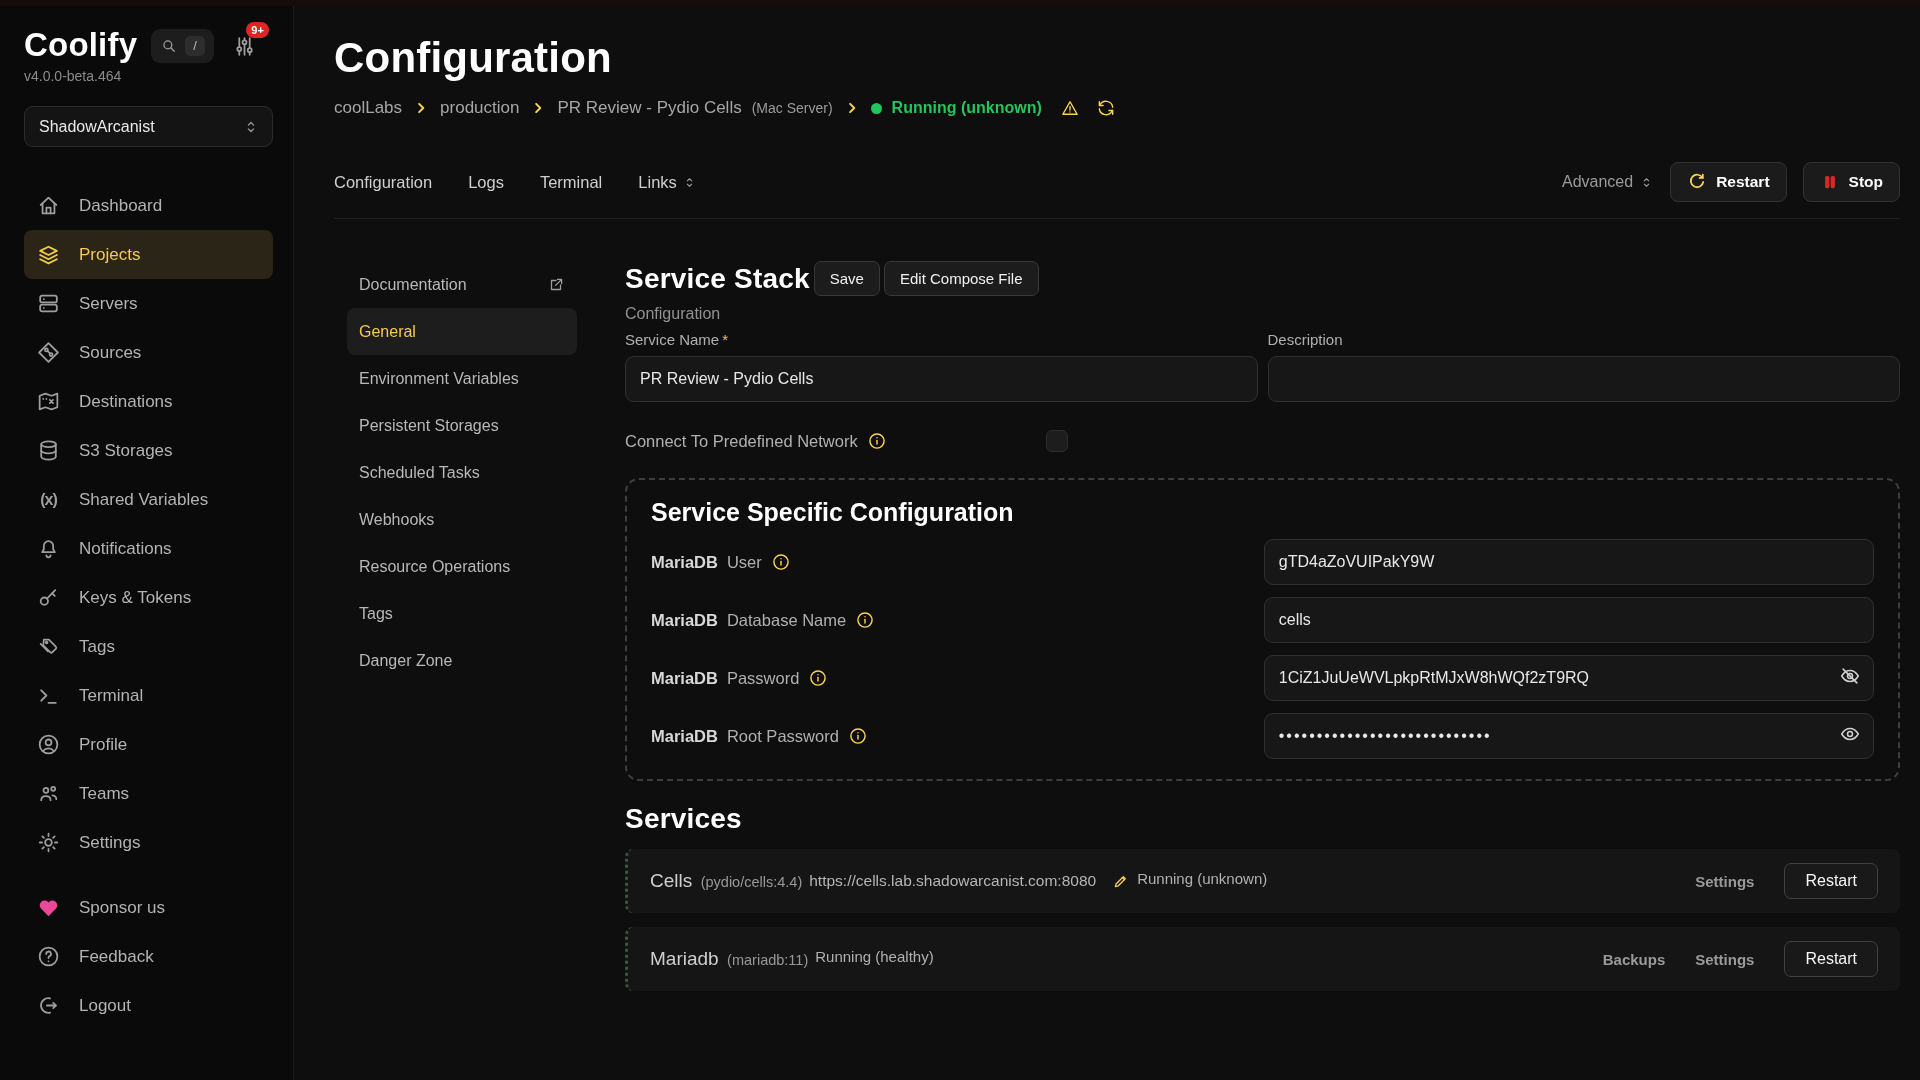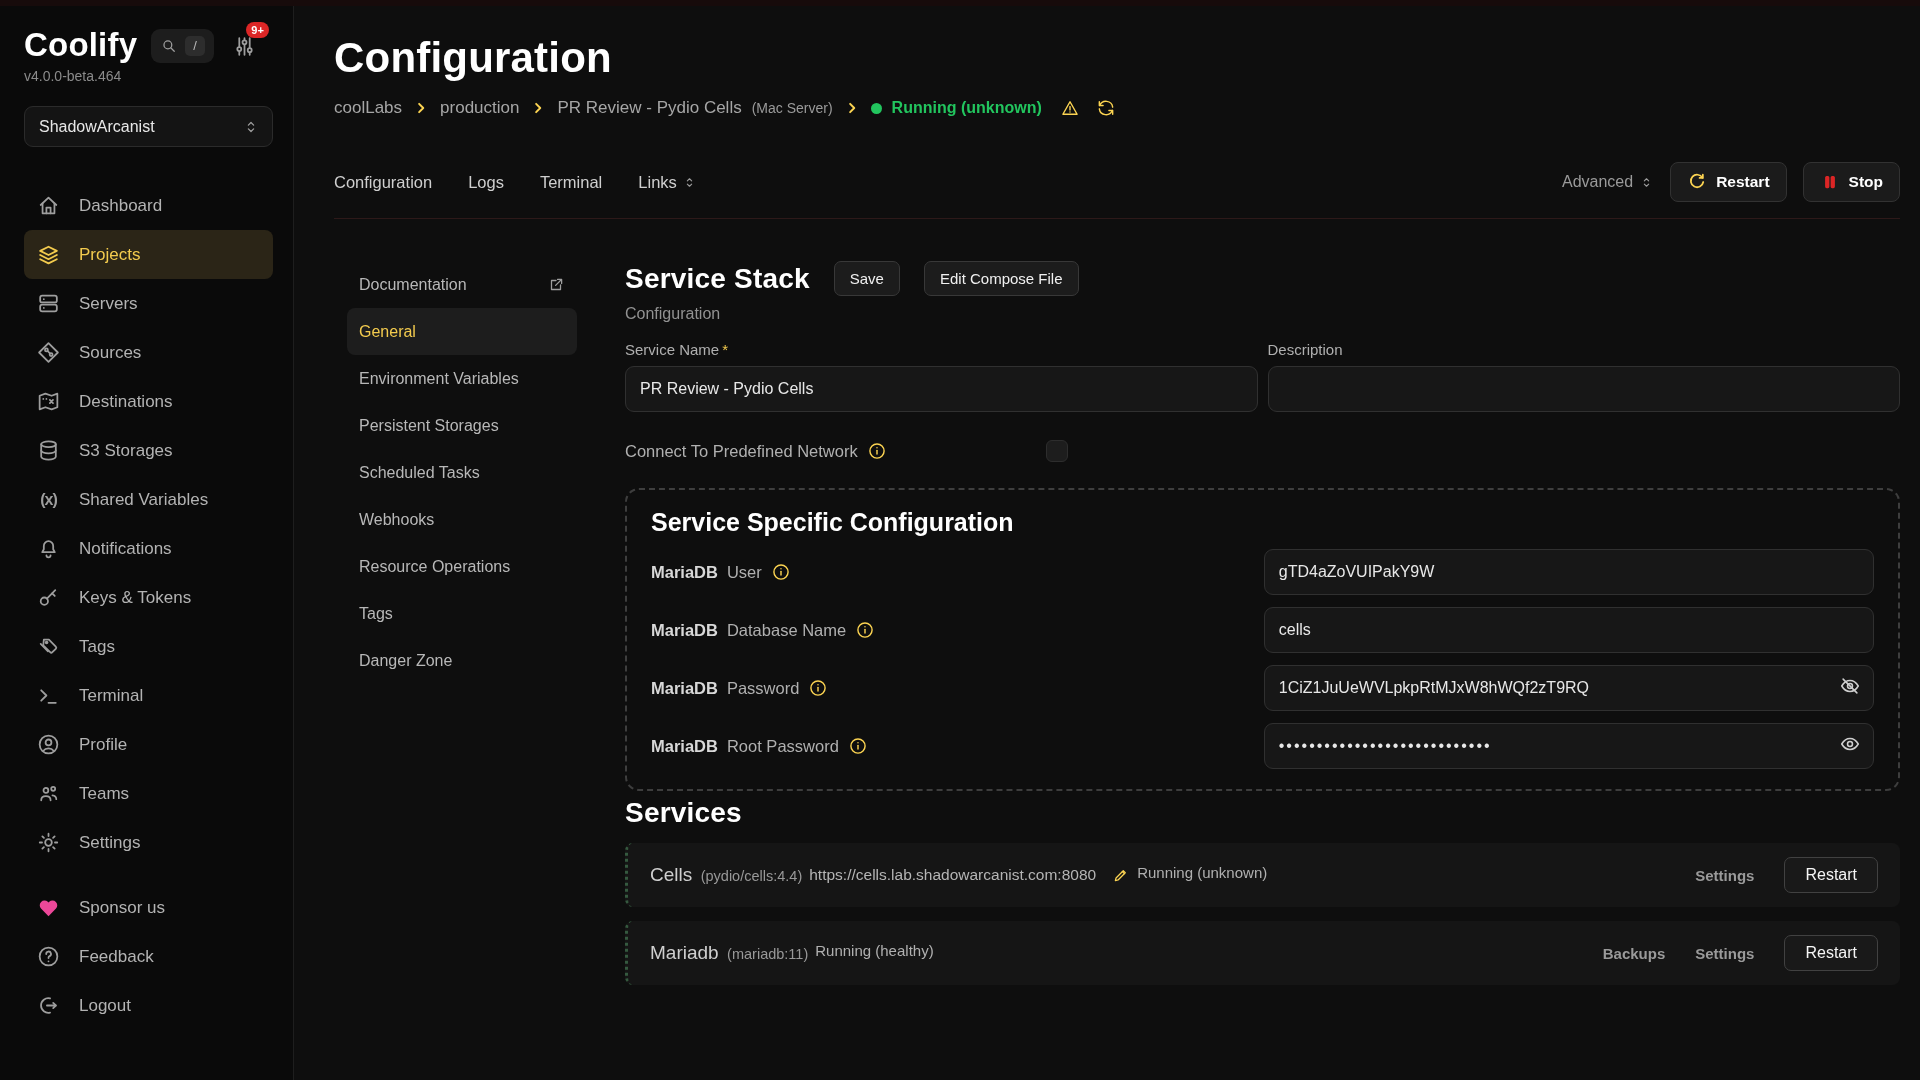--- a/index.html
+++ b/index.html
@@ -50,43 +50,43 @@
   .tab-actions { margin-left:auto; display:flex; align-items:center; gap:16px; }
   .advanced { color:#9a9a9a; font-size:16px; display:flex; align-items:center; gap:6px; cursor:pointer; }
   .btn { display:flex; align-items:center; gap:9px; background:#1b1b1b; border:1px solid #323232; border-radius:8px; padding:9px 16px; color:#fff; font-size:15.5px; font-weight:600; cursor:pointer; }
 
   .content { display:flex; margin-top:42px; flex:1; }
   .subnav { width:230px; margin-left:13px; flex:none; display:flex; flex-direction:column; }
   .subnav-item { height:47px; display:flex; align-items:center; justify-content:space-between; padding:0 12px; font-size:16px; color:#b8b8b8; border-radius:8px; cursor:pointer; }
   .subnav-item.active { background:#1d1d1d; color:#f3cb4e; }
 
   .panel { flex:1; margin-left:48px; }
-  .h2row { display:flex; align-items:center; gap:24px; }
+  .h2row { display:flex; align-items:center; gap:4px; }
   h2 { font-size:28px; font-weight:800; color:#fff; letter-spacing:.2px; }
   .btn-sm { background:#1c1c1c; border:1px solid #383838; border-radius:7px; padding:8px 15px; color:#f0f0f0; font-size:15px; cursor:pointer; }
   .subtitle { margin-top:9px; font-size:16px; color:#929292; }
 
-  .form-grid { display:grid; grid-template-columns:1fr 1fr; gap:10px 10px; margin-top:18px; }
+  .form-grid { display:grid; grid-template-columns:1fr 1fr; gap:10px 10px; margin-top:8px; }
   .flabel { font-size:15px; color:#b0b0b0; margin-bottom:8px; }
   .req { color:#f3cb4e; margin-left:3px; }
   input.input { width:100%; height:46px; background:#171717; border:1px solid #303030; border-radius:9px; padding:0 14px; color:#e8e8e8; font-size:16px; font-family:"Liberation Sans",sans-serif; outline:none; }
   .checkbox-row { margin-top:28px; display:flex; align-items:center; gap:9px; font-size:16.5px; color:#b0b0b0; }
   input.cbox { appearance:none; -webkit-appearance:none; width:22px; height:22px; border-radius:6px; background:#1d1d1d; border:1px solid #2d2d2d; margin-left:150px; cursor:pointer; }
 
   .dashed-box { margin-top:26px; border:2px dashed #3e3e3e; border-radius:14px; padding:18px 24px 20px 24px; }
   .h3 { font-size:25px; font-weight:800; color:#fff; }
   .cfg-row { display:grid; grid-template-columns:1fr 1.04fr; gap:26px; align-items:center; margin-top:12px; }
   .cfg-label { display:flex; align-items:center; gap:9px; font-size:16.5px; color:#b0b0b0; }
   .cfg-label b { color:#d8d8d8; font-weight:700; }
   .input-wrap { position:relative; }
   .input-wrap .eye { position:absolute; right:13px; top:50%; transform:translateY(-50%); cursor:pointer; }
   .eye svg { stroke:#cfcfcf; width:22px; height:22px; }
   .pwd-dots { letter-spacing:2px; font-size:14px; }
 
-  .svc-h2 { margin-top:6px; }
+  .svc-h2 { margin-top:22px; }
   .svc-card { margin-top:14px; background:#151515; border-radius:8px; border-left:3px dotted #35593f; padding:14px 22px 14px 22px; display:flex; align-items:center; justify-content:space-between; }
   .svc-lines { display:flex; flex-direction:row; gap:7px; }
   .svc-name { font-size:19px; color:#cfcfcf; }
   .svc-image { font-size:14.5px; color:#989898; margin-left:4px; }
   .svc-url { font-size:15.5px; color:#b5b5b5; display:flex; align-items:center; gap:16px; }
   .svc-url .url { cursor:pointer; }
   .svc-status { font-size:15px; color:#b0b0b0; }
   .svc-actions { display:flex; align-items:center; gap:30px; }
   .action-link { font-size:15px; font-weight:700; color:#9a9a9a; cursor:pointer; }
   .btn-outline { background:#191919; border:1px solid #414141; border-radius:7px; padding:8px 20px; color:#f5f5f5; font-size:16px; cursor:pointer; }

